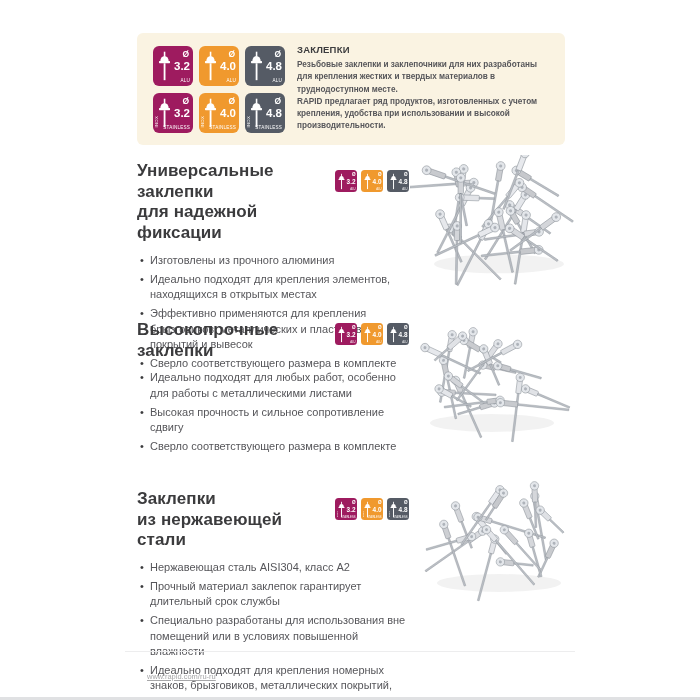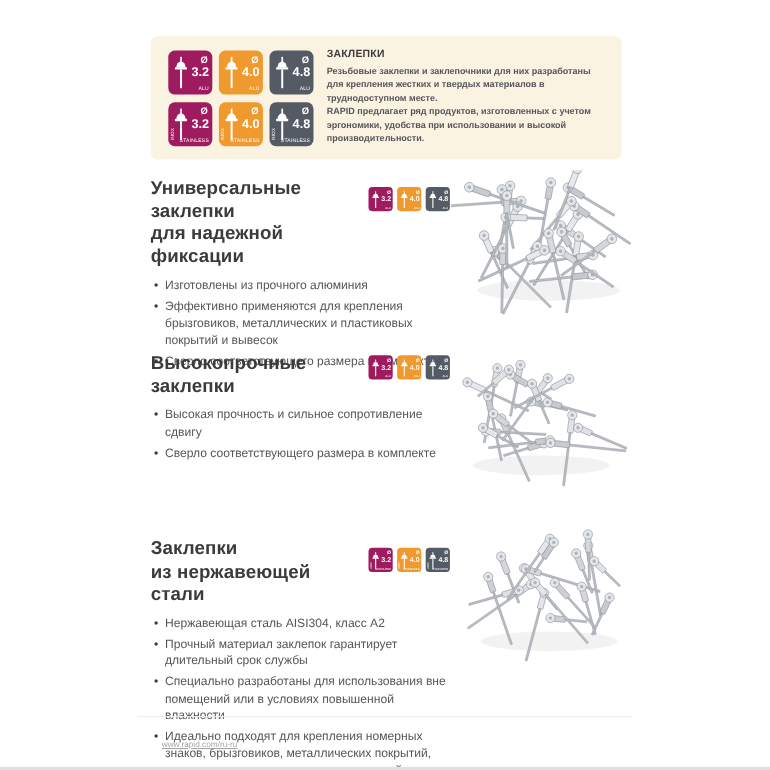--- a/index.html
+++ b/index.html
@@ -142,21 +142,21 @@
     <span class="badge-side">INOX</span>
     <span class="badge-dia">Ø</span>
     <span class="badge-size">4.8</span>
     <span class="badge-mat">STAINLESS</span>
   </div>
       </div>
   </div>
   <div class="banner-text">
     <div class="banner-title">ЗАКЛЕПКИ</div>
     <div class="banner-para">Резьбовые заклепки и заклепочники для них разработаны для крепления жестких и твердых материалов в труднодоступном месте.</div>
-    <div class="banner-para">RAPID предлагает ряд продуктов, изготовленных с учетом эргономики, удобства при использовании и высокой производительности.</div>
+    <div class="banner-para">RAPID предлагает ряд продуктов, изготовленных с учетом крепления, удобства при использовании и высокой производительности.</div>
   </div>
 </div>
 
 <div class="sec sec-1">
   <div class="sec-head">
     <div class="sec-titles">
       <div class="sec-title">Универсальные заклепки</div>
       <div class="sec-title">для надежной фиксации</div>
     </div>
     <div class="badges-sm">
@@ -193,20 +193,21 @@
     </svg>
 
     <span class="badge-dia">Ø</span>
     <span class="badge-size">4.8</span>
     <span class="badge-mat">ALU</span>
   </div>
       </div>
   </div>
   <ul class="bullets">
       <li>Изготовлены из прочного алюминия</li>
+      <li>Идеально подходят для крепления элементов, находящихся в открытых местах</li>
       <li>Эффективно применяются для крепления брызговиков, металлических и пластиковых покрытий и вывесок</li>
       <li>Сверло соответствующего размера в комплекте</li>
     </ul>
 </div>
 <div class="photo photo-1">
   <svg viewBox="0 0 170 122" preserveAspectRatio="xMidYMid meet">
       <ellipse cx="85" cy="102" rx="62" ry="9" fill="#000" opacity="0.05"></ellipse>
       <g transform="translate(30.3 26.5) rotate(176)">
         <rect x="-30.7" y="-2.6" width="16.1" height="5.2" rx="1" fill="rgb(211,213,217)" stroke="#878d95" stroke-width="0.5"></rect>
         <rect x="-14.6" y="-0.9" width="45.2" height="1.8" fill="#bcc0c6" stroke="#8a9097" stroke-width="0.4"></rect>
@@ -405,20 +406,21 @@
       <rect x="8.7" y="17.8" width="2.8" height="26" fill="#fff"></rect>
     </svg>
 
     <span class="badge-dia">Ø</span>
     <span class="badge-size">4.8</span>
     <span class="badge-mat">ALU</span>
   </div>
       </div>
   </div>
   <ul class="bullets">
+      <li>Идеально подходят для любых работ, особенно для работы с металлическими листами</li>
       <li>Высокая прочность и сильное сопротивление сдвигу</li>
       <li>Сверло соответствующего размера в комплекте</li>
     </ul>
 </div>
 <div class="photo photo-2">
   <svg viewBox="0 0 170 122" preserveAspectRatio="xMidYMid meet">
       <ellipse cx="85" cy="102" rx="62" ry="9" fill="#000" opacity="0.05"></ellipse>
       <g transform="translate(92.4 47.9) rotate(13)">
         <rect x="-17.0" y="-2.6" width="13.2" height="5.2" rx="1" fill="rgb(198,200,204)" stroke="#878d95" stroke-width="0.5"></rect>
         <rect x="-3.8" y="-0.9" width="20.8" height="1.8" fill="#bcc0c6" stroke="#8a9097" stroke-width="0.4"></rect>

